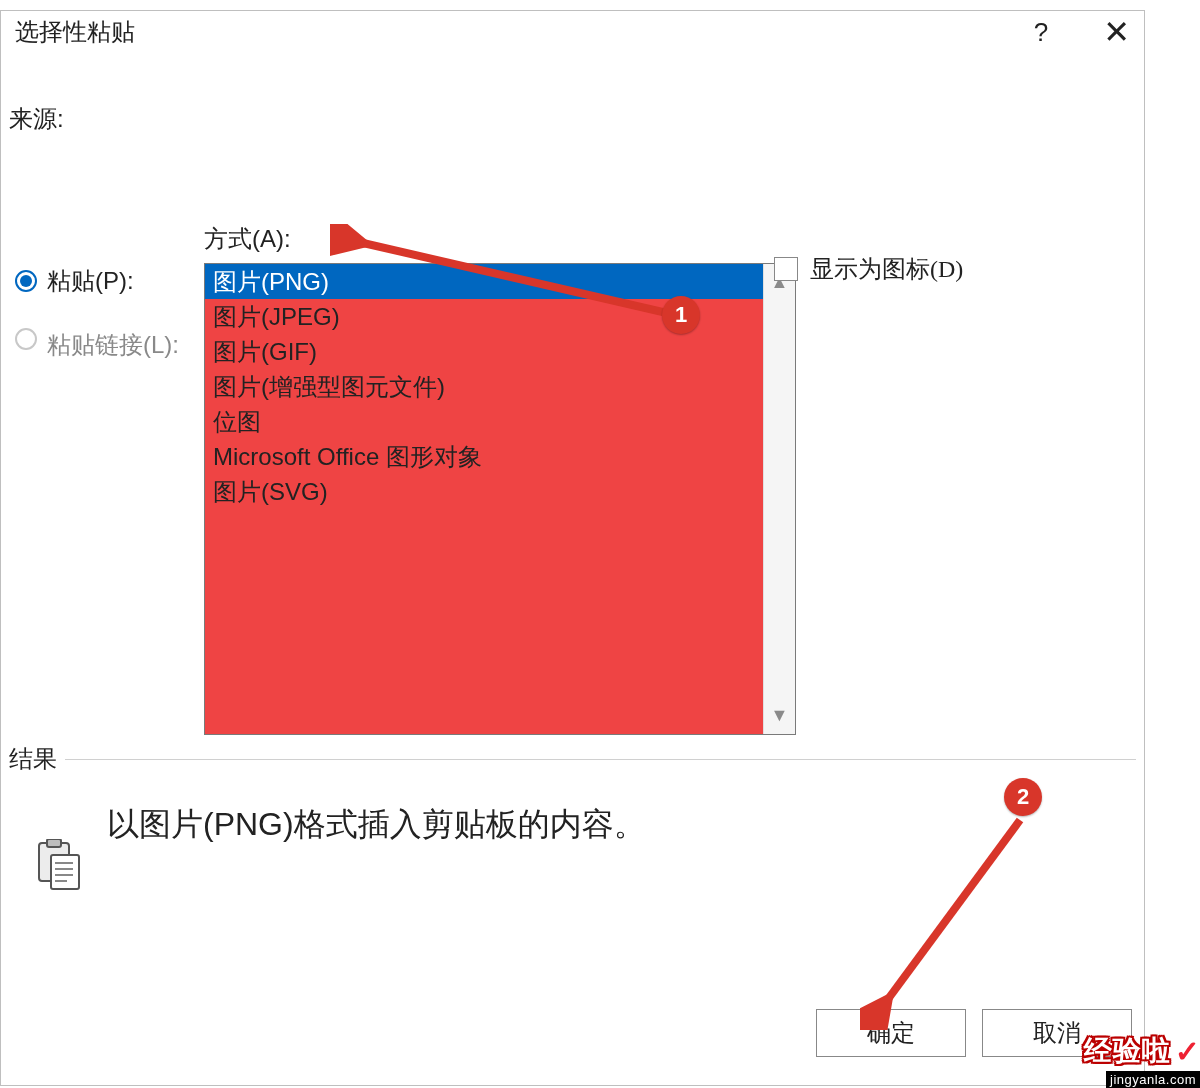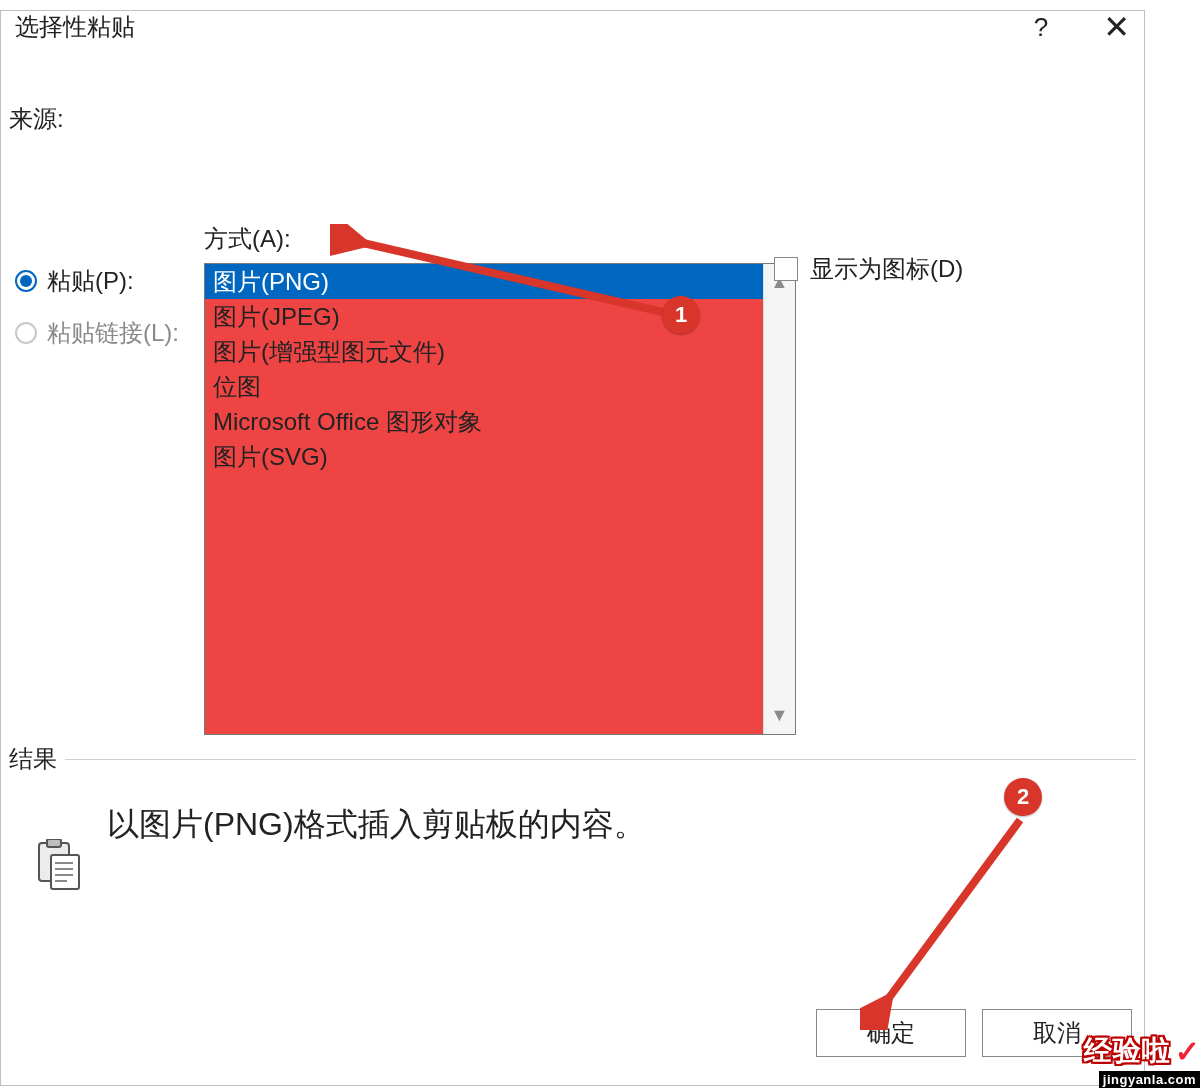--- a/index.html
+++ b/index.html
@@ -1,45 +1,45 @@
 <!DOCTYPE html>
 <html><head>
 <meta charset="utf-8">
 <style>
   * { box-sizing: border-box; margin: 0; padding: 0; }
   html, body { width: 1200px; height: 1088px; font-family: "Microsoft YaHei", "Segoe UI", Tahoma, sans-serif; background: #fff; color: #222; overflow: hidden; }
   .dialog { width: 1145px; height: 1076px; background: #fff; border: 1px solid #bfbfbf; position: absolute; left: 0; top: 10px; }
-  .titlebar { height: 42px; display: flex; padding: 0 14px 0 14px; border-bottom: 0; position: relative; }
+  .titlebar { height: 42px; display: flex; align-items: center; padding: 0 14px 0 14px; border-bottom: 0; position: relative; }
   .title { font-size: 24px; font-weight: 400; color: #222; }
   .tb-right { position: absolute; right: 14px; display: flex; align-items: center; gap: 55px; }
   .help-btn { font-size: 26px; color: #222; cursor: pointer; }
   .close-btn { font-size: 32px; color: #222; cursor: pointer; line-height: 1; }
   .body { padding: 50px 6px 16px 8px; }
   .source-label { font-size: 24px; color: #222; }
 
   .mid { display: flex; align-items: flex-start; margin-top: 88px; }
   .left-col { width: 195px; flex: 0 0 195px; padding-left: 6px; }
   .radio-row { display: flex; align-items: center; gap: 10px; margin-bottom: 20px; cursor: pointer; text-align: right; }
   .radio-outer { width: 22px; height: 22px; border: 2px solid #7a7a7a; border-radius: 50%; display: flex; align-items: center; justify-content: center; flex: 0 0 22px; }
   .radio-outer.selected { border-color: #0067c0; }
   .radio-inner { width: 12px; height: 12px; border-radius: 50%; background: #0067c0; }
   .radio-label { font-size: 24px; color: #222; }
-  .radio-label.disabled { color: #898989; }
+  .radio-label.disabled { color: #898989; margin-top: 12px; }
   .radio-outer.disabled { border-color: #c8c8c8; }
 
   .center-col { width: 548px; }
   .format-label { font-size: 24px; margin-bottom: 8px; }
   .listbox { border: 1px solid #7a7a7a; width: 592px; height: 472px; display: flex; background: #ef4444; }
   .list-items { flex: 1; overflow: hidden; }
   .list-item { font-size: 24px; padding: 2px 8px; white-space: nowrap; cursor: pointer; line-height: 31px; }
   .list-item.selected { background: #0067c0; color: #fff; }
   .scrollbar { width: 32px; background: #f5f5f5; border-left: 1px solid #e0e0e0; display: flex; flex-direction: column; align-items: center; justify-content: space-between; padding: 8px 0; }
   .sb-arrow { color: #8a8a8a; font-size: 18px; }
 
-  .right-col { padding-left: 22px; padding-top: 30px; }
+  .right-col { padding-left: 22px; padding-top: 30px; font-family: Liberation Serif, serif; }
   .chk-row { display: flex; align-items: center; gap: 12px; }
   .chk { width: 24px; height: 24px; border: 1px solid #888; background: #fff; flex: 0 0 24px; }
   .chk-label { font-size: 24px; color: #222; white-space: nowrap; }
 
   .result-sec { position: absolute; left: 8px; top: 732px; right: 8px; }
   .result-title { font-size: 24px; color: #222; margin-bottom: 28px; }
   .result-line { position: absolute; top: 16px; left: 56px; right: 0; height: 1px; background: #d0d0d0; }
   .result-body { display: flex; align-items: flex-start; gap: 22px; padding-left: 24px; }
   .clip-icon { width: 52px; height: 52px; margin-top: 36px; }
   .result-text { font-size: 32px; }
@@ -48,21 +48,21 @@
   .btn { width: 150px; height: 48px; border: 1px solid #888; background: #fff; font-size: 24px; display: flex; align-items: center; justify-content: center; cursor: pointer; }
 
   .marker { position: absolute; width: 38px; height: 38px; border-radius: 50%; background: #d8362a; color: #fff; font-size: 22px; display: flex; align-items: center; justify-content: center; box-shadow: 0 1px 2px rgba(0,0,0,0.3); font-weight: 600; }
   .arrow1 { position: absolute; pointer-events: none; }
   .arrow2 { position: absolute; pointer-events: none; }
 
   .watermark { position: absolute; right: 0; bottom: 0; text-align: right; }
   .wm-top { display: flex; align-items: center; justify-content: space-between; gap: 4px; }
   .wm-text { font-size: 28px; font-weight: 800; color: #fff; text-shadow: -2px 0 #b00, 2px 0 #b00, 0 -2px #b00, 0 2px #b00, -2px -2px #b00, 2px 2px #b00, -2px 2px #b00, 2px -2px #b00; letter-spacing: 1px; }
   .wm-check { color: #e23; font-size: 30px; font-weight: 900; }
-  .wm-url { font-size: 13px; font-weight: 700; color: #fff; background: #000; padding: 1px 4px; letter-spacing: 0.5px; }
+  .wm-url { font-size: 13px; font-weight: 400; color: #fff; background: #000; padding: 1px 4px; letter-spacing: 0.5px; }
 </style>
 </head>
 <body>
 
 <div class="dialog">
   <div class="titlebar">
     <span class="title">选择性粘贴</span>
     <div class="tb-right">
       <span class="help-btn">?</span>
       <span class="close-btn">✕</span>
@@ -86,20 +86,21 @@
           <span class="radio-label disabled">粘贴链接(L):</span>
         </div>
       </div>
 
       <div class="center-col">
         <div class="format-label">方式(A):</div>
         <div class="listbox">
           <div class="list-items">
             <div class="list-item selected">图片(PNG)</div>
             <div class="list-item">图片(JPEG)</div>
+            <div class="list-item">图片(GIF)</div>
             <div class="list-item">图片(增强型图元文件)</div>
             <div class="list-item">位图</div>
             <div class="list-item">Microsoft Office 图形对象</div>
             <div class="list-item">图片(SVG)</div>
           </div>
           <div class="scrollbar">
             <span class="sb-arrow">▲</span>
             <span class="sb-arrow">▼</span>
           </div>
         </div>

